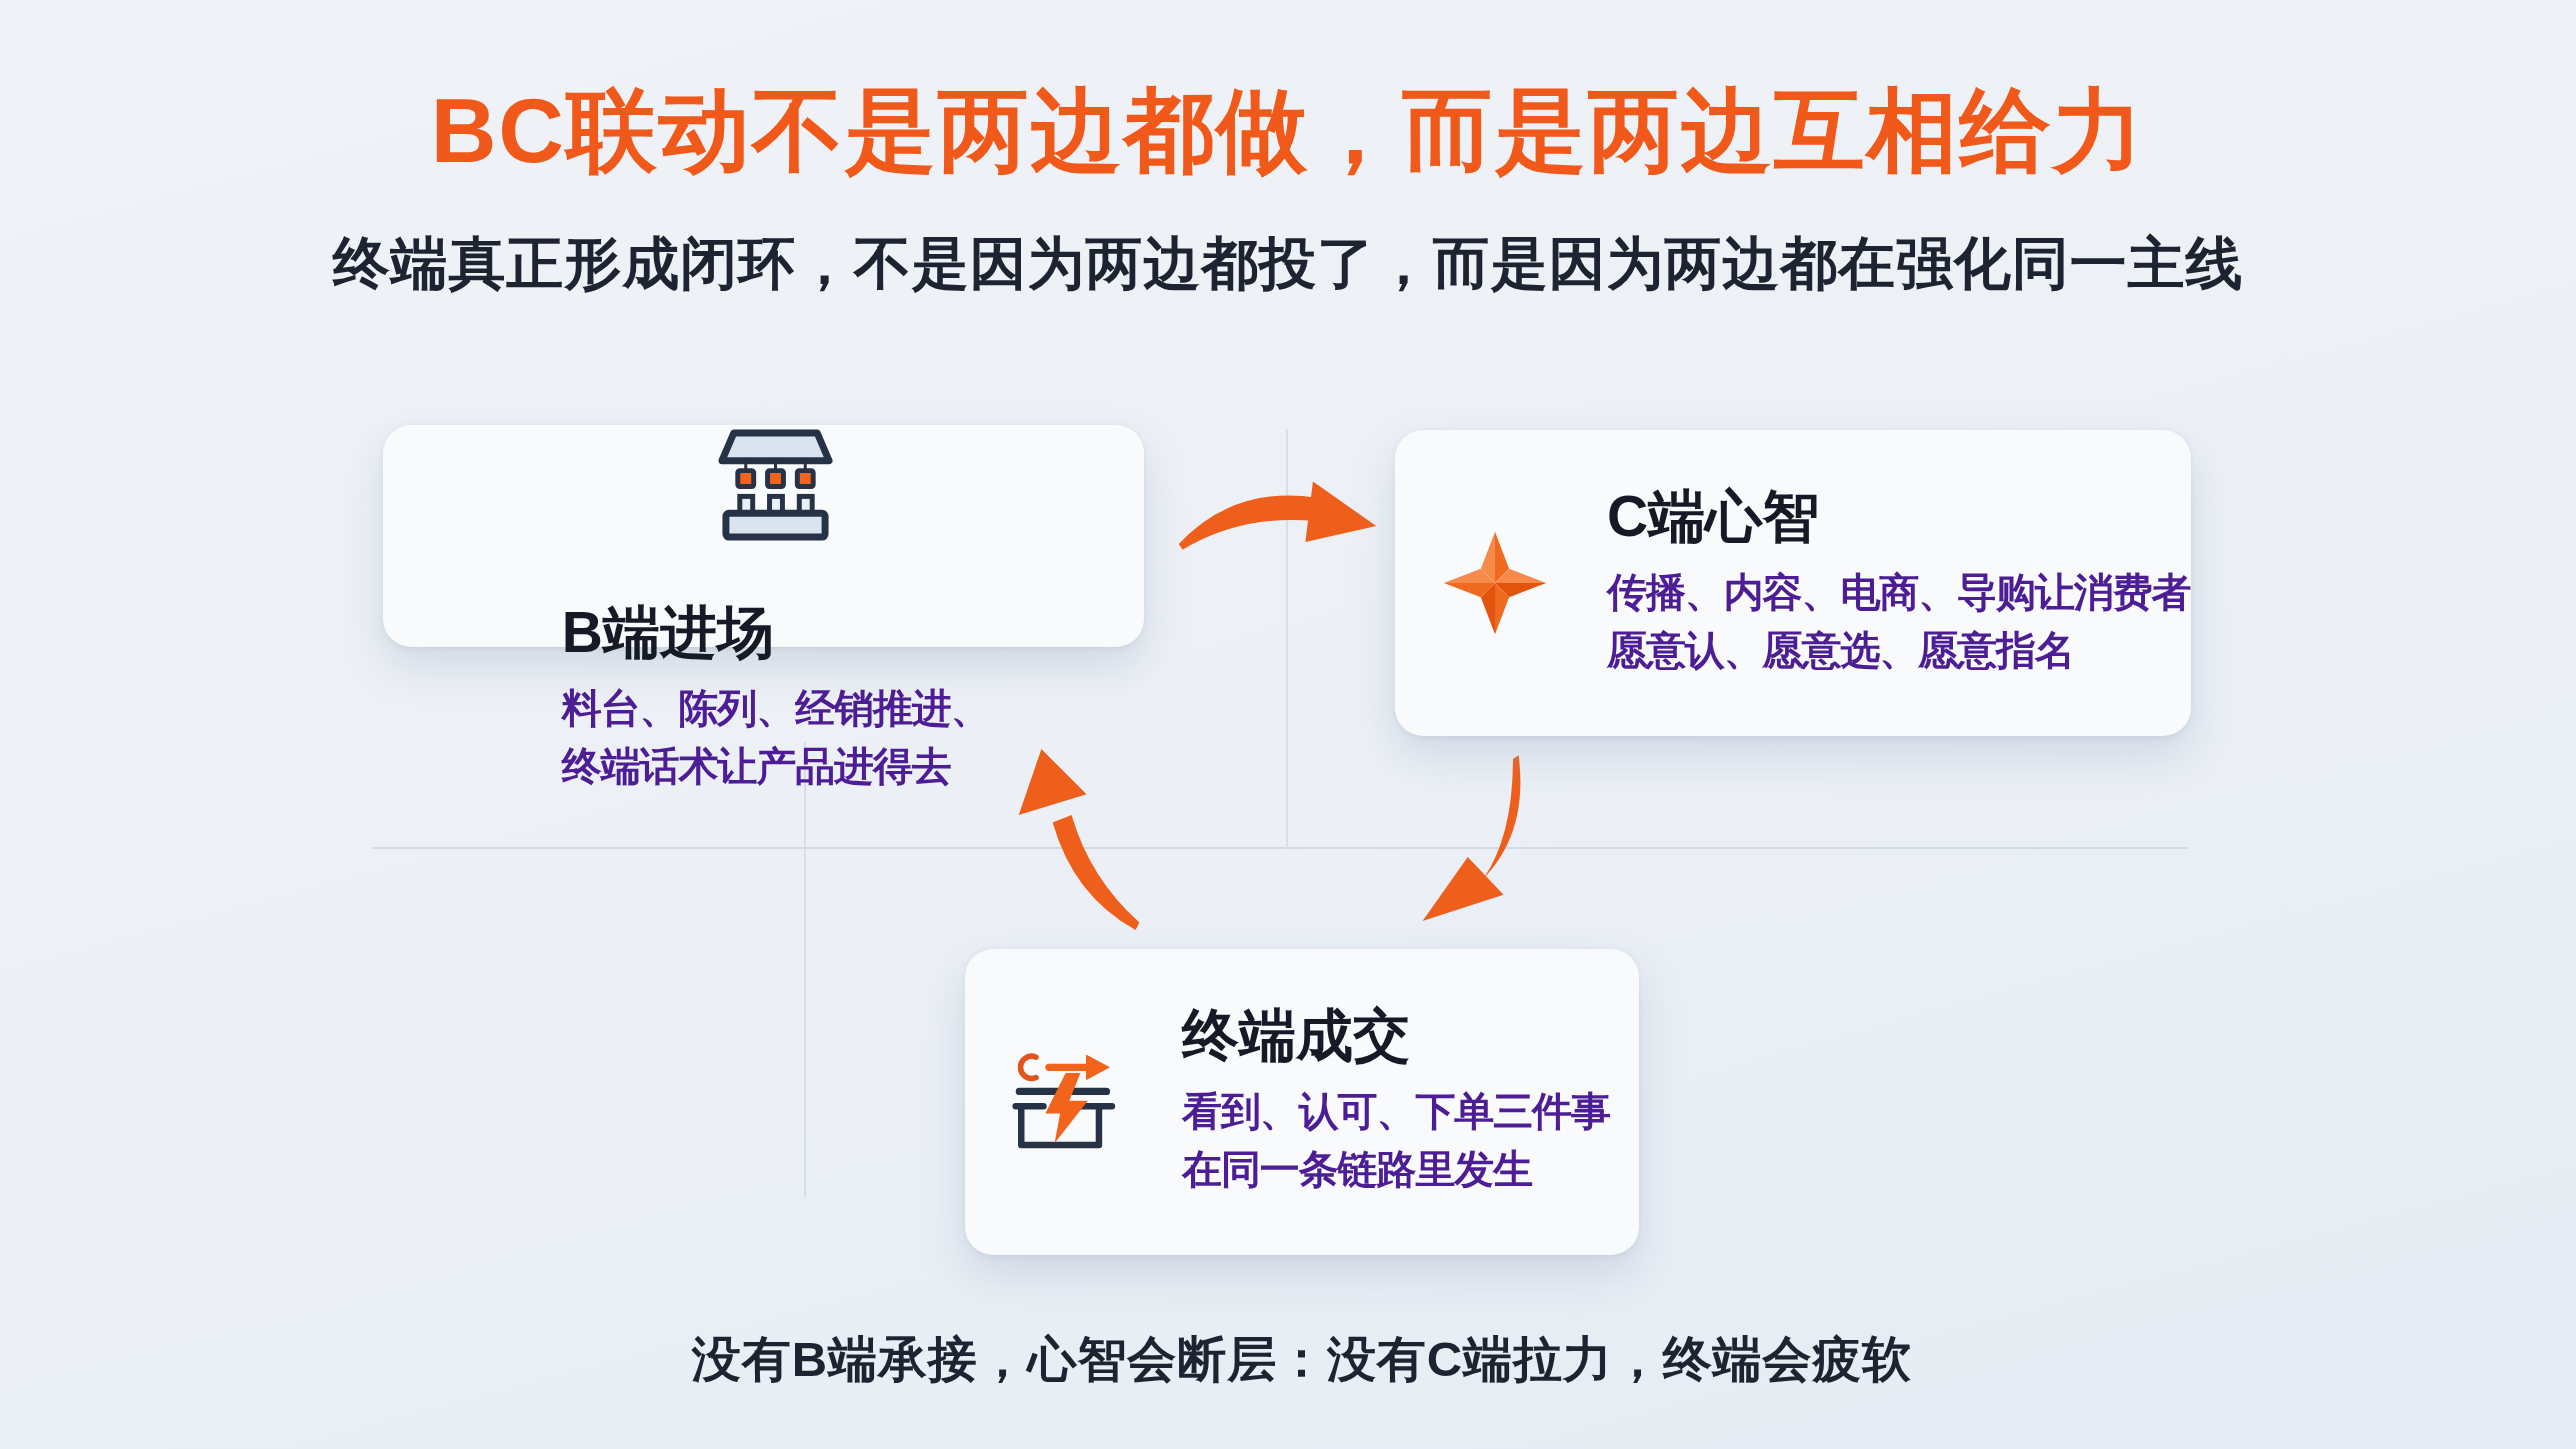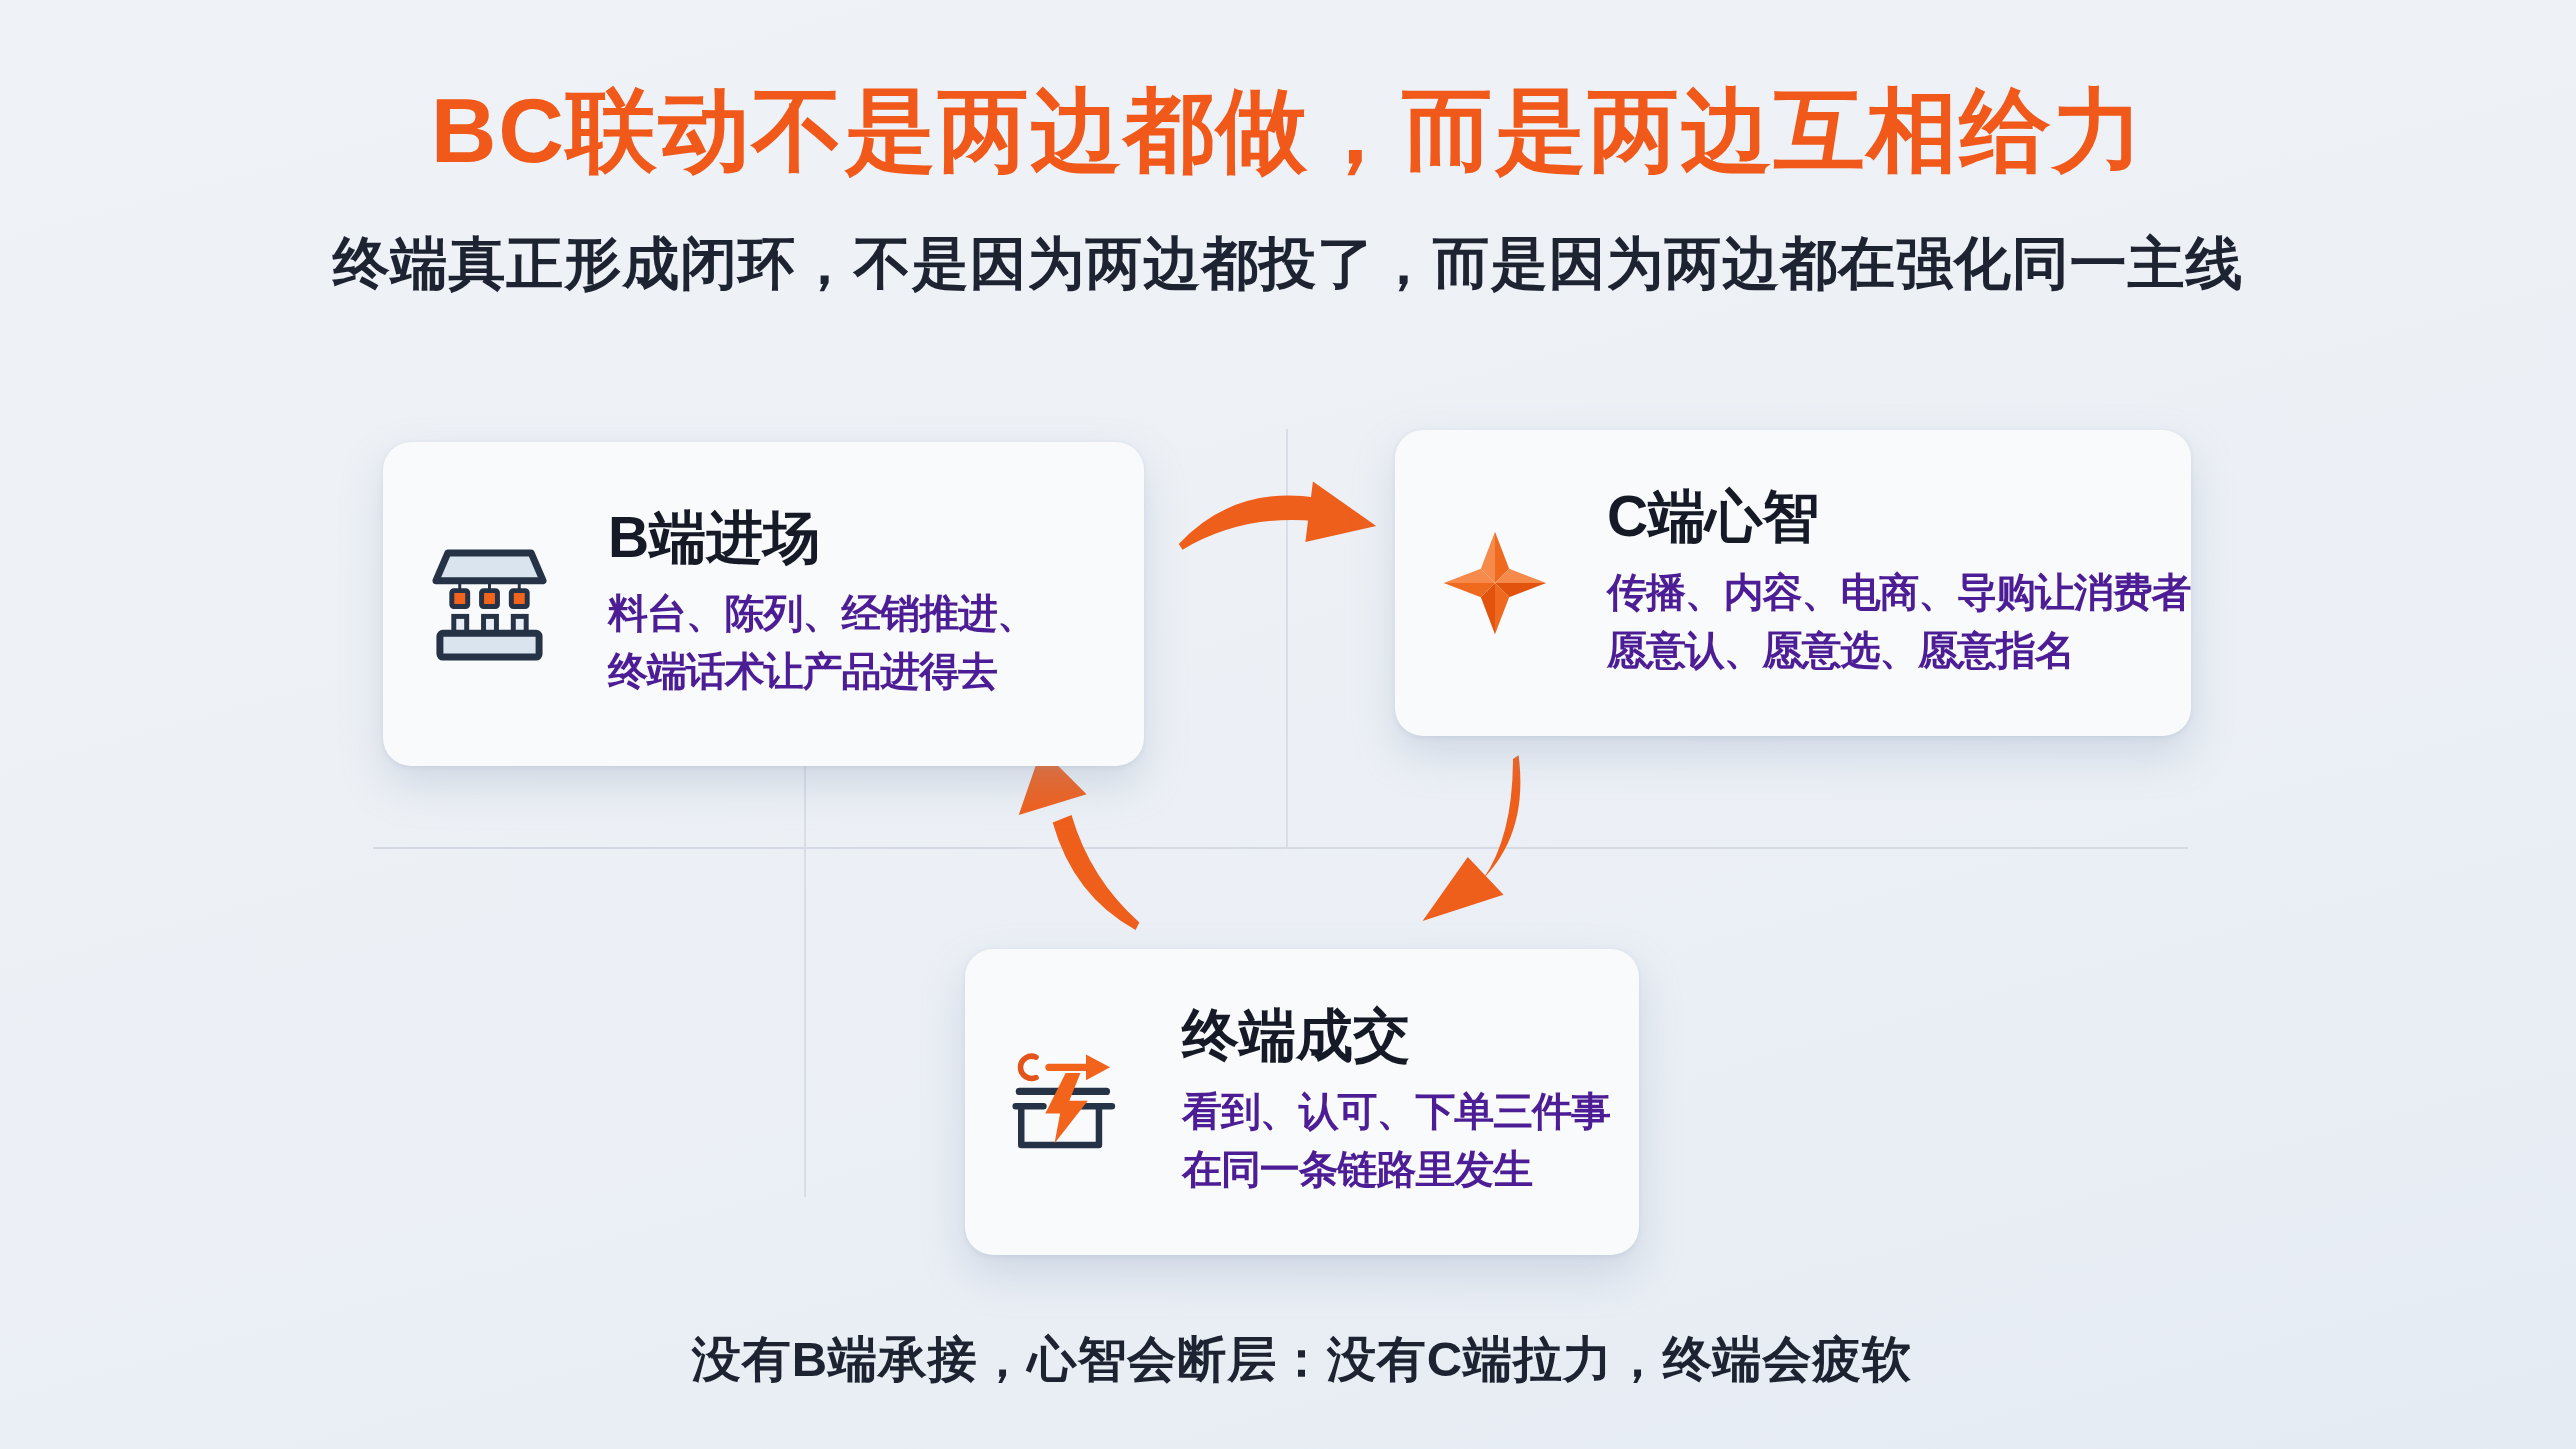--- a/index.html
+++ b/index.html
@@ -32,21 +32,21 @@
   .grid-h{position:absolute;left:373px;top:847px;width:1815px;height:1.9px;background:#d4dae4;}
   .grid-v-center{position:absolute;left:1286px;top:429px;width:1.9px;height:420px;background:#d8dee7;}
   .grid-v-left{position:absolute;left:804px;top:742px;width:1.9px;height:455px;background:#d8dee7;}
   
   .card{
     position:absolute;background:#f8fafc;border-radius:28px;
     box-shadow:0 19px 43px rgba(143,159,185,.30),0 1.9px 5.7px rgba(143,159,185,.18);
     display:flex;align-items:center;gap:59px;
     padding:0 22.6px 0 47px;box-sizing:border-box;
   }
-  .card-b{left:383px;top:442px;width:761px;height:324px;}
+  .card-b{left:383px;top:425px;width:761px;height:222px;flex-direction:column;}
   .card-c{left:1395px;top:430px;width:796px;height:306px;}
   .card-t{left:947px;top:949px;width:674px;height:306px;margin-left:18px;}
   .card .icon-wrap{flex:0 0 auto;display:flex;align-items:center;justify-content:center;}
   .card .txt{flex:1 1 auto;min-width:0;}
   .card-title{
     font-size:57px;font-weight:800;color:#151a26;
     line-height:59px;margin:0 0 17px 0;white-space:nowrap;
   }
   .card-line{
     font-size:40px;font-weight:600;color:#4c1d95;

